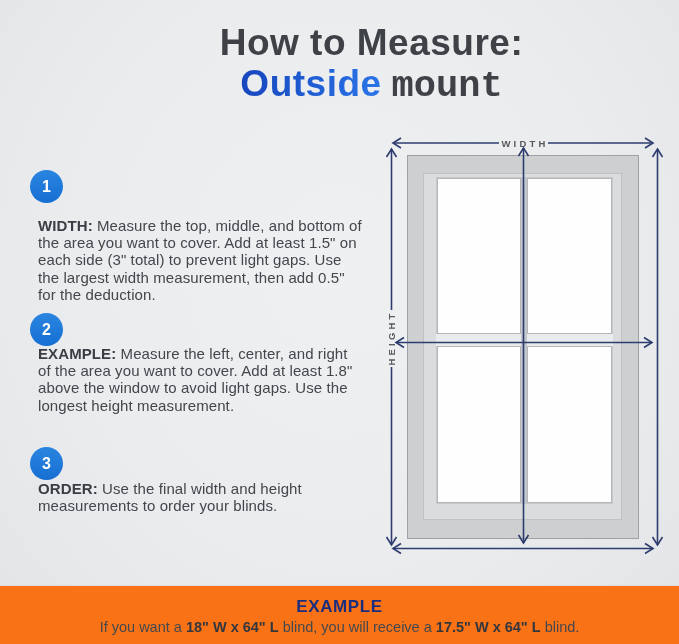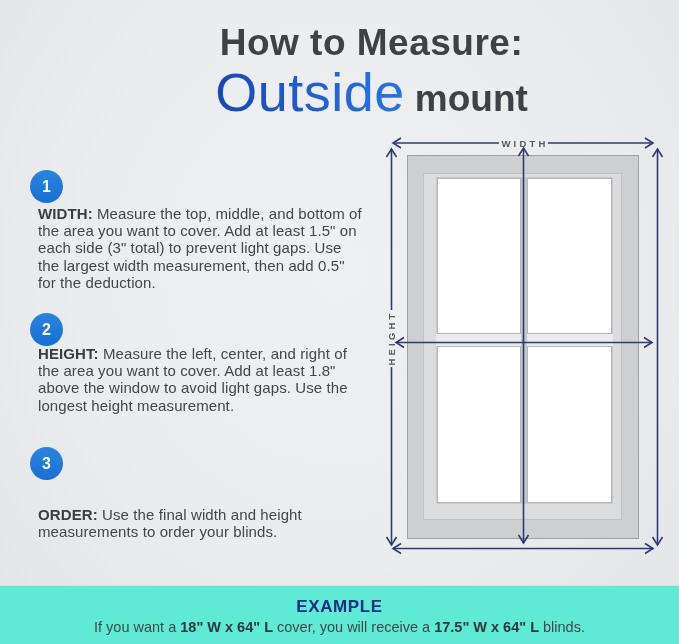--- a/index.html
+++ b/index.html
@@ -11,60 +11,60 @@
     background:radial-gradient(ellipse at 50% 42%, #eff0f2 0%, #ebecee 55%, #e3e4e7 100%);
   }
 
   
   .title { position:absolute; top:24px; left:4px; width:100%; text-align:center;margin-left:28px; }
   .title-line1 {
     font-size:37px; font-weight:600; color:#3e4247; letter-spacing:.5px; line-height:1.05;
   }
   .title-line2 { margin-top:2px; line-height:1.0; }
   .title-highlight {
-    font-size:54px; font-weight:400; letter-spacing:.5px;
+    font-size:37px; font-weight:700; letter-spacing:.5px;
     background:linear-gradient(90deg,#1746bd 0%, #2a74e8 100%);
     -webkit-background-clip:text; background-clip:text;
     -webkit-text-fill-color:transparent; color:transparent;
   }
-  .title-rest { font-size:37px; font-weight:600; color:#3e4247; margin-left:10px; }
+  .title-rest { font-size:37px; font-weight:600; color:#3e4247; margin-left:10px;font-family:Liberation Mono, monospace; }
 
   
   .step-circle {
     position:absolute; left:30px; width:33px; height:33px; border-radius:50%;
     background:linear-gradient(180deg,#2a85e0 0%, #166fd3 100%);
     color:#ffffff; font-size:16px; font-weight:700;
     display:flex; align-items:center; justify-content:center;
   }
   .c1 { top:170px; } .c2 { top:313px; } .c3 { top:447px; }
   .step-text {
     position:absolute; left:38px; width:326px;
     font-size:15px; line-height:17.2px; color:#43464c; letter-spacing:.1px;
   }
-  .t1 { top:205px; } .t2 { top:345px; } .t3 { top:506px; }
+  .t1 { top:217px; } .t2 { top:345px; } .t3 { top:480px; }
   .step-label { font-weight:700; color:#3a3d43; }
 
   
   .diagram { position:absolute; left:370px; top:125px; }
   .win-outer { fill:#cdcfd1; stroke:#9fa1a4; stroke-width:1; }
   .win-sash  { fill:#dbdcde; stroke:#c0c1c3; stroke-width:1; }
   .win-glass { fill:#c7c9cb; }
   .win-rail  { fill:#eaebec; }
   .win-mullion { fill:#c2c6cb; }
   .pane { fill:#fefefe; stroke:#b5b6b8; stroke-width:1; }
   .arrow { stroke:#2d3c6e; stroke-width:1.6; fill:none; }
   .dim-label {
     font-family:"Liberation Sans", sans-serif; font-size:9.5px; font-weight:600;
     fill:#56595e; letter-spacing:3.2px;
   }
 
   
   .footer {
     position:absolute; left:0; top:585px; width:100%; height:59px;
-    background:#5eead4; border-top:1px solid #dcdde0; text-align:center;
+    background:#f97316; border-top:1px solid #dcdde0; text-align:center;
   }
   .example-heading {
     margin-top:11px; font-size:17px; font-weight:700; color:#1b2d7d; letter-spacing:.6px;
   }
   .example-line { margin-top:2px; font-size:14.5px; color:#44484e; }
   .example-bold { font-weight:700; color:#33373d; }
 </style>
 </head>
 <body>
 
@@ -76,21 +76,21 @@
 </div>
 
 <div class="step-circle c1">
   <span>1</span>
 </div>
 <p class="step-text t1"><span class="step-label">WIDTH:</span><span> Measure the top, middle, and bottom of the area you want to cover. Add at least 1.5" on each side (3" total) to prevent light gaps. Use the largest width measurement, then add 0.5" for the deduction.</span></p>
 
 <div class="step-circle c2">
   <span>2</span>
 </div>
-<p class="step-text t2"><span class="step-label">HEIGHT:</span><span> Measure the left, center, and right of the area you want to cover. Add at least 1.8" above the window to avoid light gaps. Use the longest height measurement.</span></p>
+<p class="step-text t2"><span class="step-label">EXAMPLE:</span><span> Measure the left, center, and right of the area you want to cover. Add at least 1.8" above the window to avoid light gaps. Use the longest height measurement.</span></p>
 
 <div class="step-circle c3">
   <span>3</span>
 </div>
 <p class="step-text t3"><span class="step-label">ORDER:</span><span> Use the final width and height measurements to order your blinds.</span></p>
 
 <svg class="diagram" width="309" height="470" viewBox="0 0 309 470" xmlns="http://www.w3.org/2000/svg">
 
   <g>
     <rect class="win-outer" x="37.5" y="30.5" width="231" height="383"></rect>
@@ -140,14 +140,14 @@
 
   <g class="arrow">
     <path d="M26 217.5 H282"></path>
     <path d="M34 212.5 L26 217.5 L34 222.5"></path>
       <path d="M274 212.5 L282 217.5 L274 222.5"></path>
   </g>
 </svg>
 
 <div class="footer">
   <div class="example-heading">EXAMPLE</div>
-  <div class="example-line"><span>If you want a </span><span class="example-bold">18" W x 64" L</span><span> cover, you will receive a </span><span class="example-bold">17.5" W x 64" L</span><span> blinds.</span></div>
+  <div class="example-line"><span>If you want a </span><span class="example-bold">18" W x 64" L</span><span> blind, you will receive a </span><span class="example-bold">17.5" W x 64" L</span><span> blind.</span></div>
 </div>
 
 </body></html>

